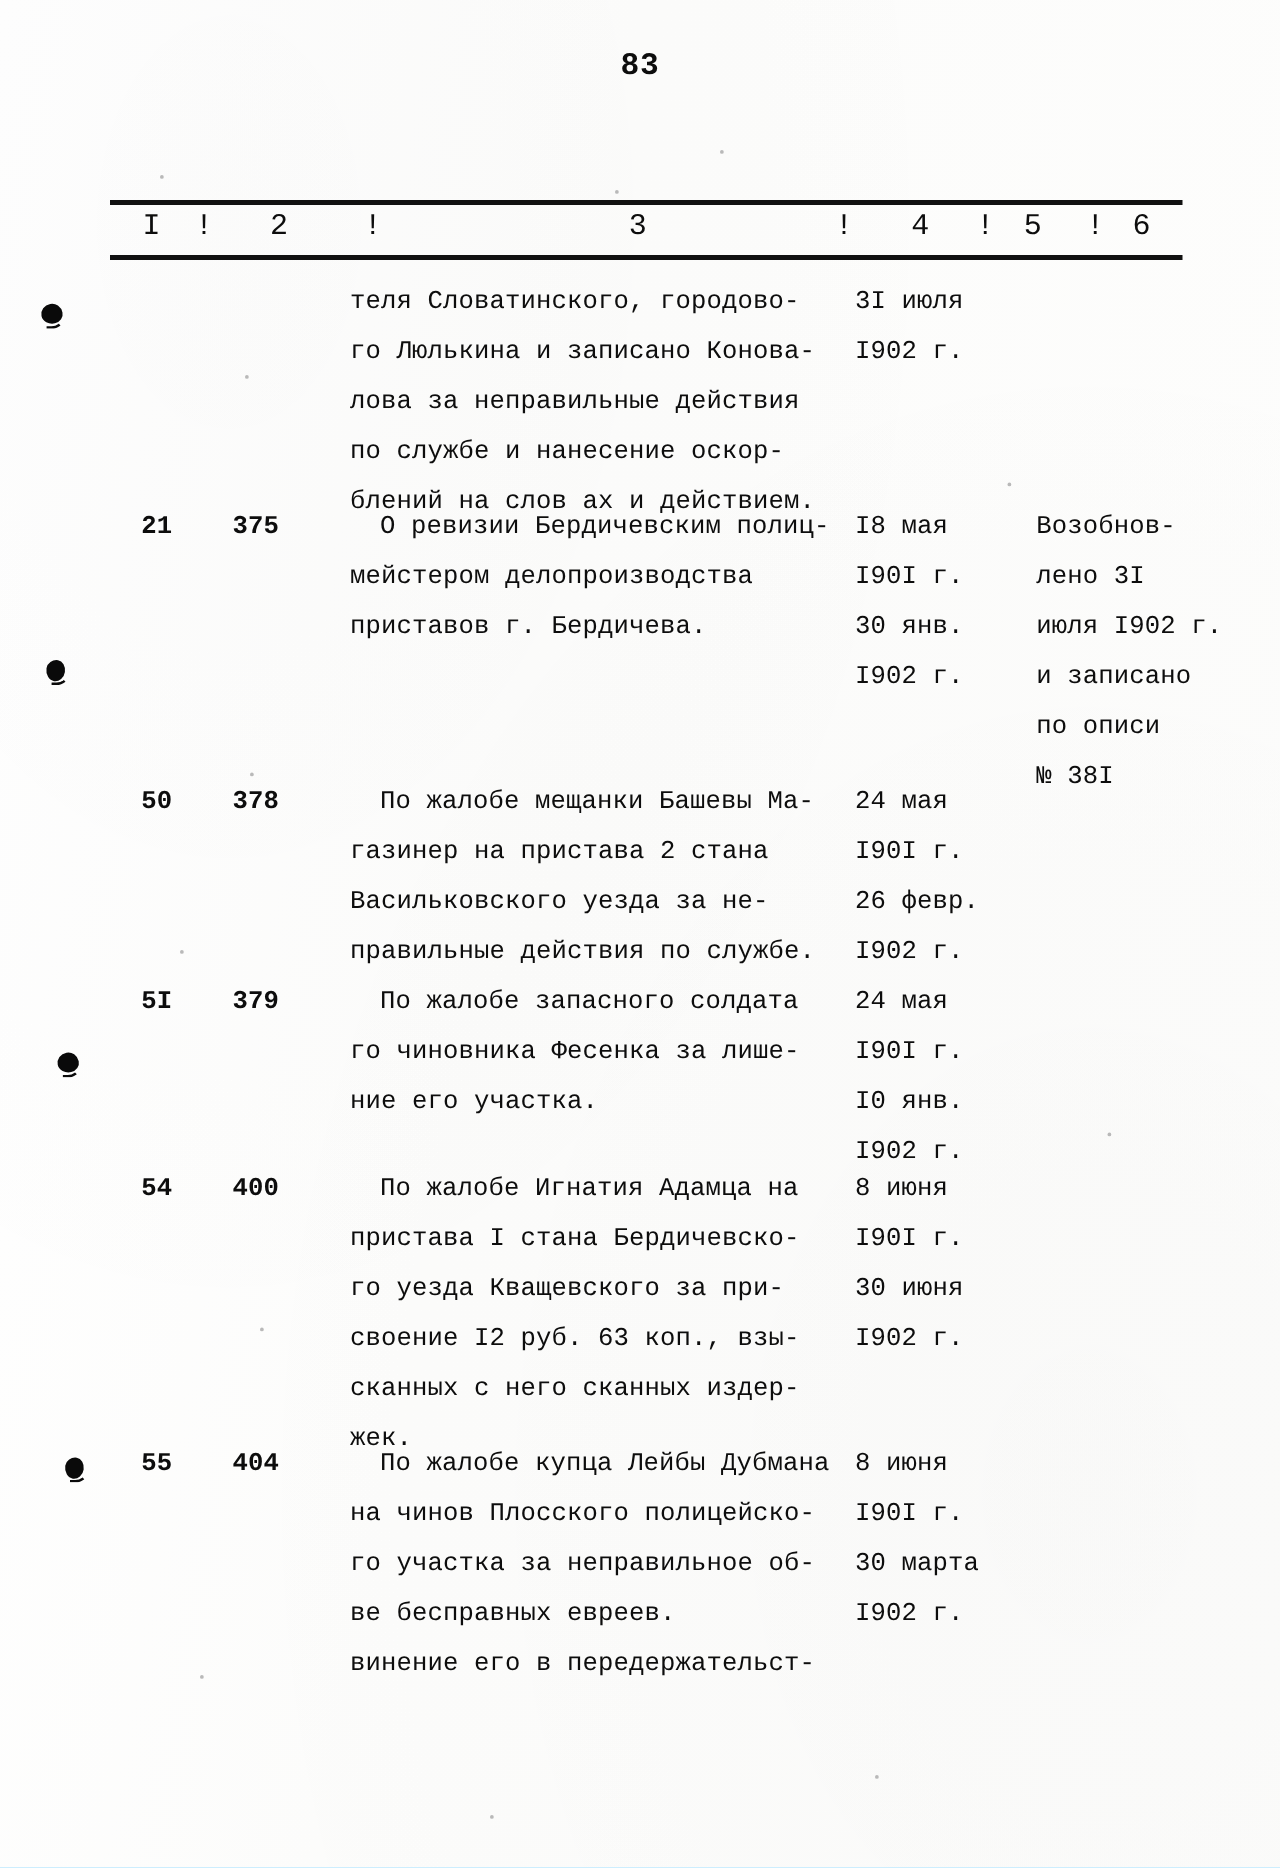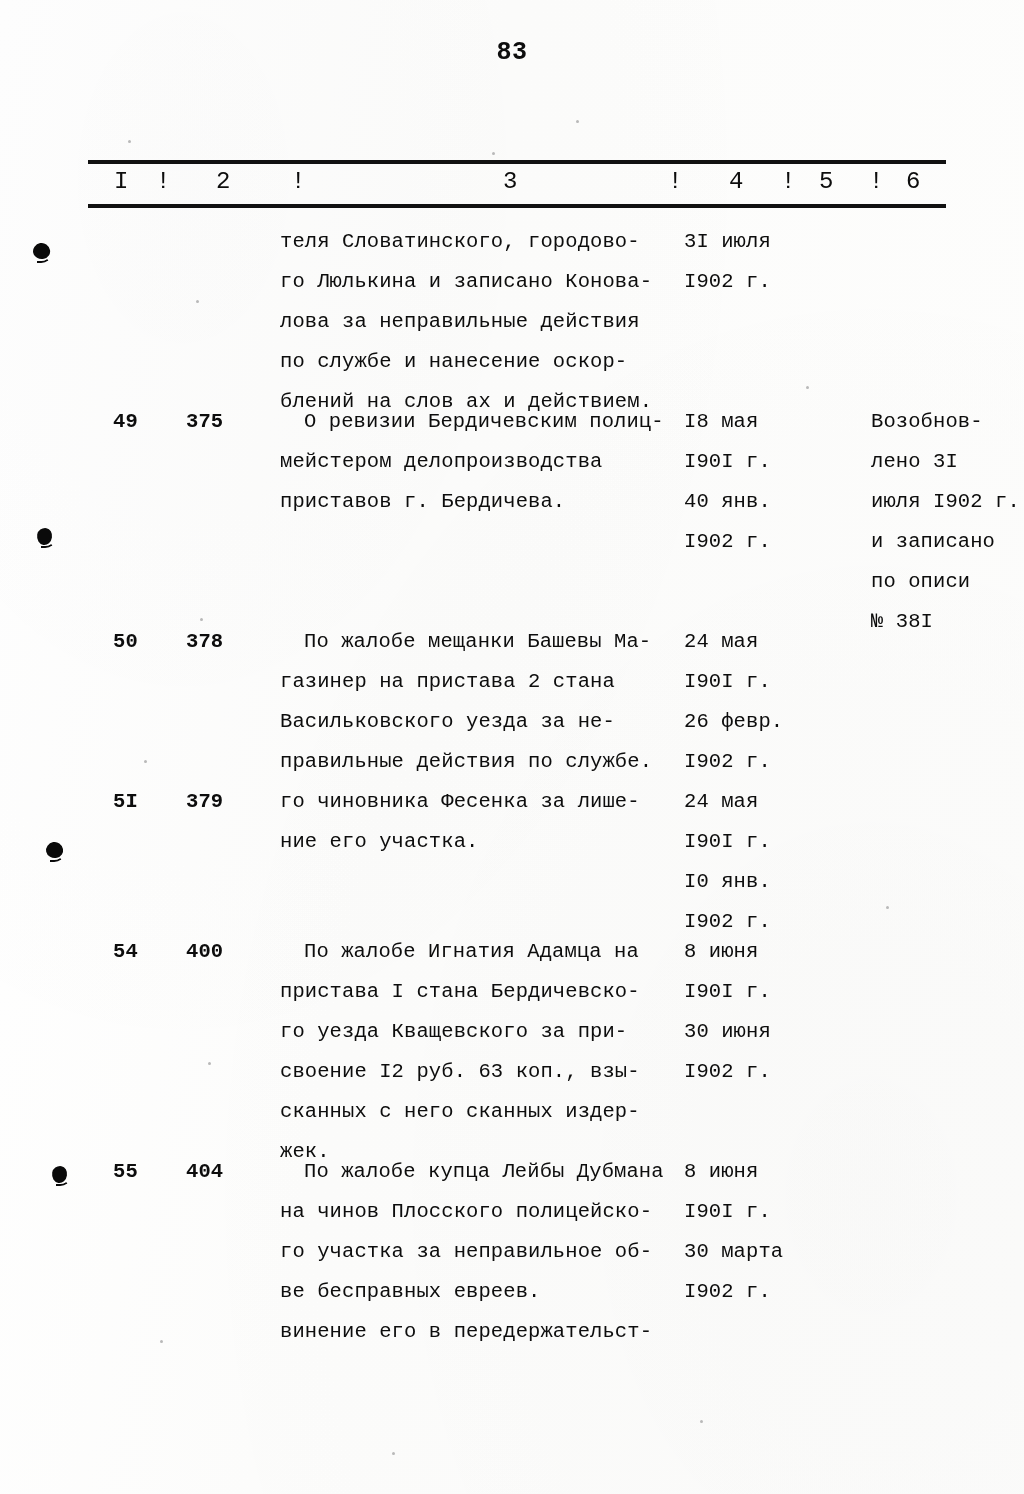--- a/index.html
+++ b/index.html
@@ -94,21 +94,21 @@
     top: 0;
     font-size: 20.5px;
     line-height: 40px;
     letter-spacing: 0.1px;
     white-space: pre;
   }
   .col-num  { left: 113px; font-weight: 700; }
   .col-case { left: 186px; font-weight: 700; }
   .col-desc { left: 280px; }
   .col-date { left: 684px; }
-  .col-note { left: 871px; }
+  .col-note { left: 829px; }
 
   .col-desc div,
   .col-date div,
   .col-note div {
     height: 40px;
     white-space: pre;
   }
 
   
   .indent { padding-left: 24px; }
@@ -171,36 +171,36 @@
     <span class="hs5">!</span>
     <span class="hc6">6</span>
   </div>
 
   <div id="entries-host">
       <div class="entry" style="top: 222px; height: 200px;">
         <div class="col-desc"><div>теля Словатинского, городово-</div><div>го Люлькина и записано Конова-</div><div>лова за неправильные действия</div><div>по службе и нанесение оскор-</div><div>блений на слов ах и действием.</div></div>
         <div class="col-date"><div>3I июля</div><div>I902 г.</div></div>
       </div>
       <div class="entry" style="top: 402px; height: 240px;">
-        <div class="col-num">49</div>
+        <div class="col-num">21</div>
         <div class="col-case">375</div>
         <div class="col-desc"><div class="indent">О ревизии Бердичевским полиц-</div><div>мейстером делопроизводства</div><div>приставов г. Бердичева.</div></div>
-        <div class="col-date"><div>I8 мая</div><div>I90I г.</div><div>40 янв.</div><div>I902 г.</div></div>
+        <div class="col-date"><div>I8 мая</div><div>I90I г.</div><div>30 янв.</div><div>I902 г.</div></div>
         <div class="col-note"><div>Возобнов-</div><div>лено 3I</div><div>июля I902 г.</div><div>и записано</div><div>по описи</div><div>№ 38I</div></div>
       </div>
       <div class="entry" style="top: 622px; height: 160px;">
         <div class="col-num">50</div>
         <div class="col-case">378</div>
         <div class="col-desc"><div class="indent">По жалобе мещанки Башевы Ма-</div><div>газинер на пристава 2 стана</div><div>Васильковского уезда за не-</div><div>правильные действия по службе.</div></div>
         <div class="col-date"><div>24 мая</div><div>I90I г.</div><div>26 февр.</div><div>I902 г.</div></div>
       </div>
       <div class="entry" style="top: 782px; height: 160px;">
         <div class="col-num">5I</div>
         <div class="col-case">379</div>
-        <div class="col-desc"><div>го чиновника Фесенка за лише-</div><div>ние его участка.</div></div>
+        <div class="col-desc"><div class="indent">По жалобе запасного солдата</div><div>го чиновника Фесенка за лише-</div><div>ние его участка.</div></div>
         <div class="col-date"><div>24 мая</div><div>I90I г.</div><div>I0 янв.</div><div>I902 г.</div></div>
       </div>
       <div class="entry" style="top: 932px; height: 240px;">
         <div class="col-num">54</div>
         <div class="col-case">400</div>
         <div class="col-desc"><div class="indent">По жалобе Игнатия Адамца на</div><div>пристава I стана Бердичевско-</div><div>го уезда Кващевского за при-</div><div>своение I2 руб. 63 коп., взы-</div><div>сканных с него сканных издер-</div><div>жек.</div></div>
         <div class="col-date"><div>8 июня</div><div>I90I г.</div><div>30 июня</div><div>I902 г.</div></div>
       </div>
       <div class="entry" style="top: 1152px; height: 200px;">
         <div class="col-num">55</div>

